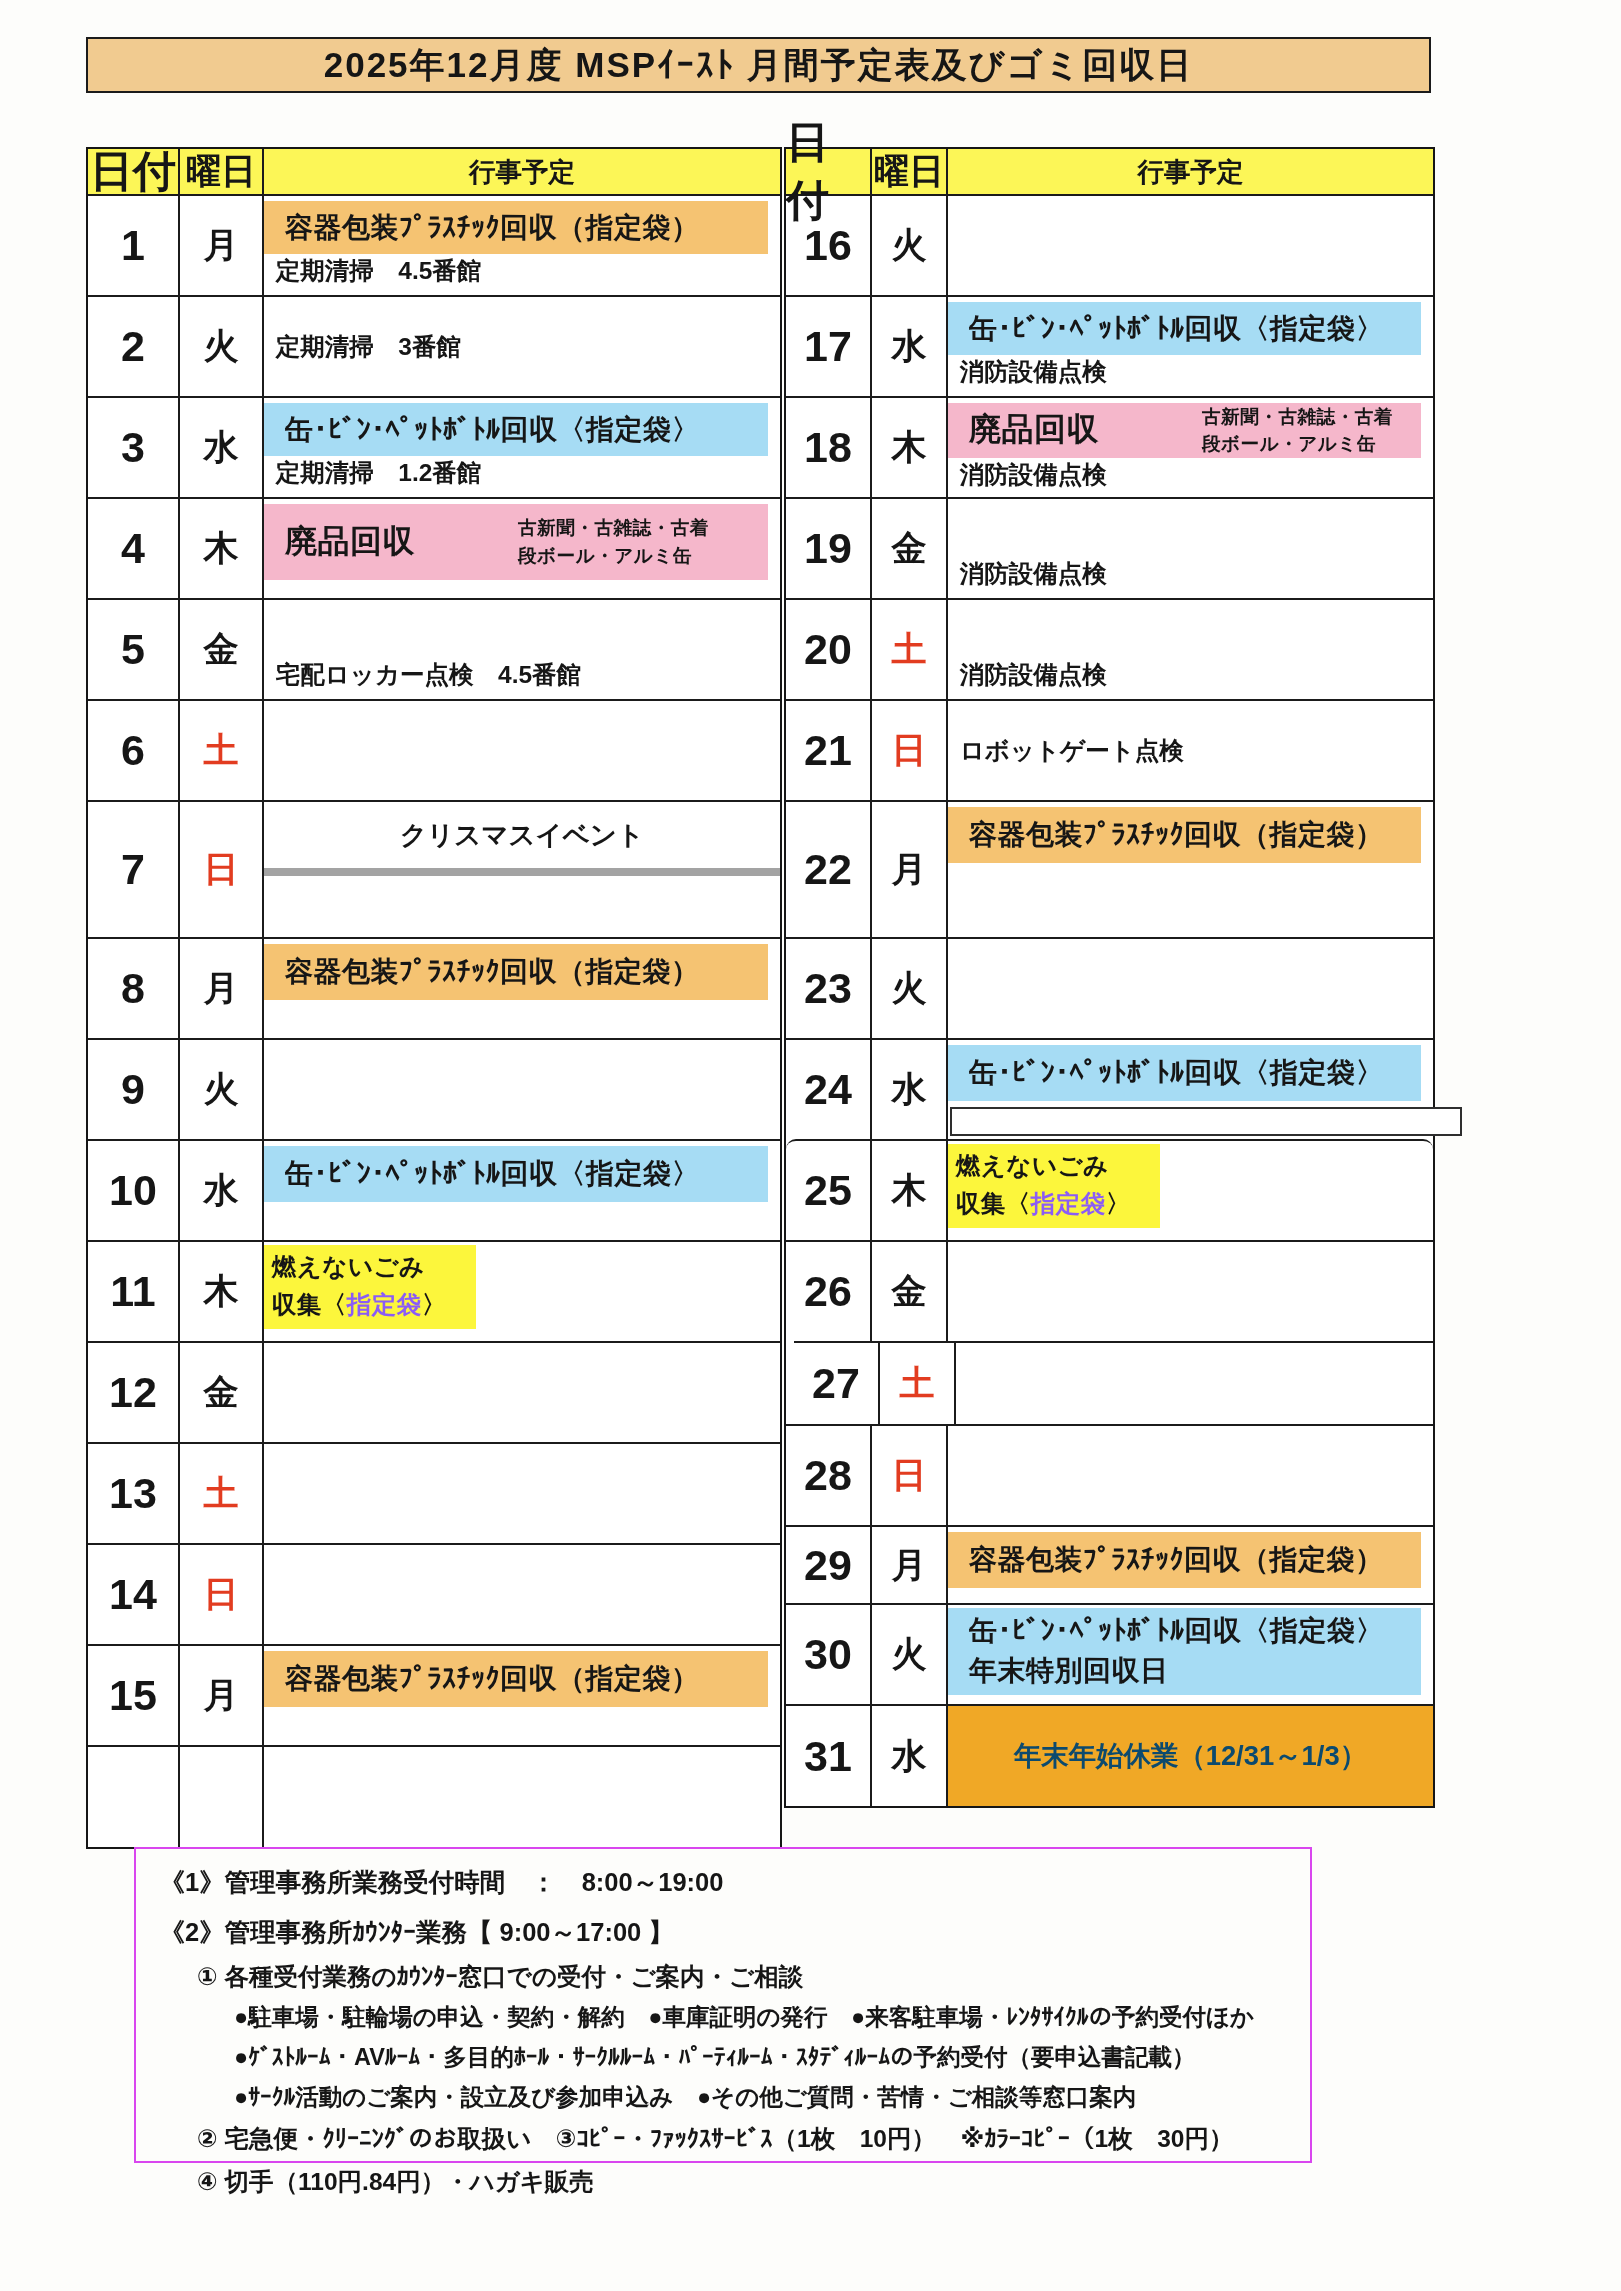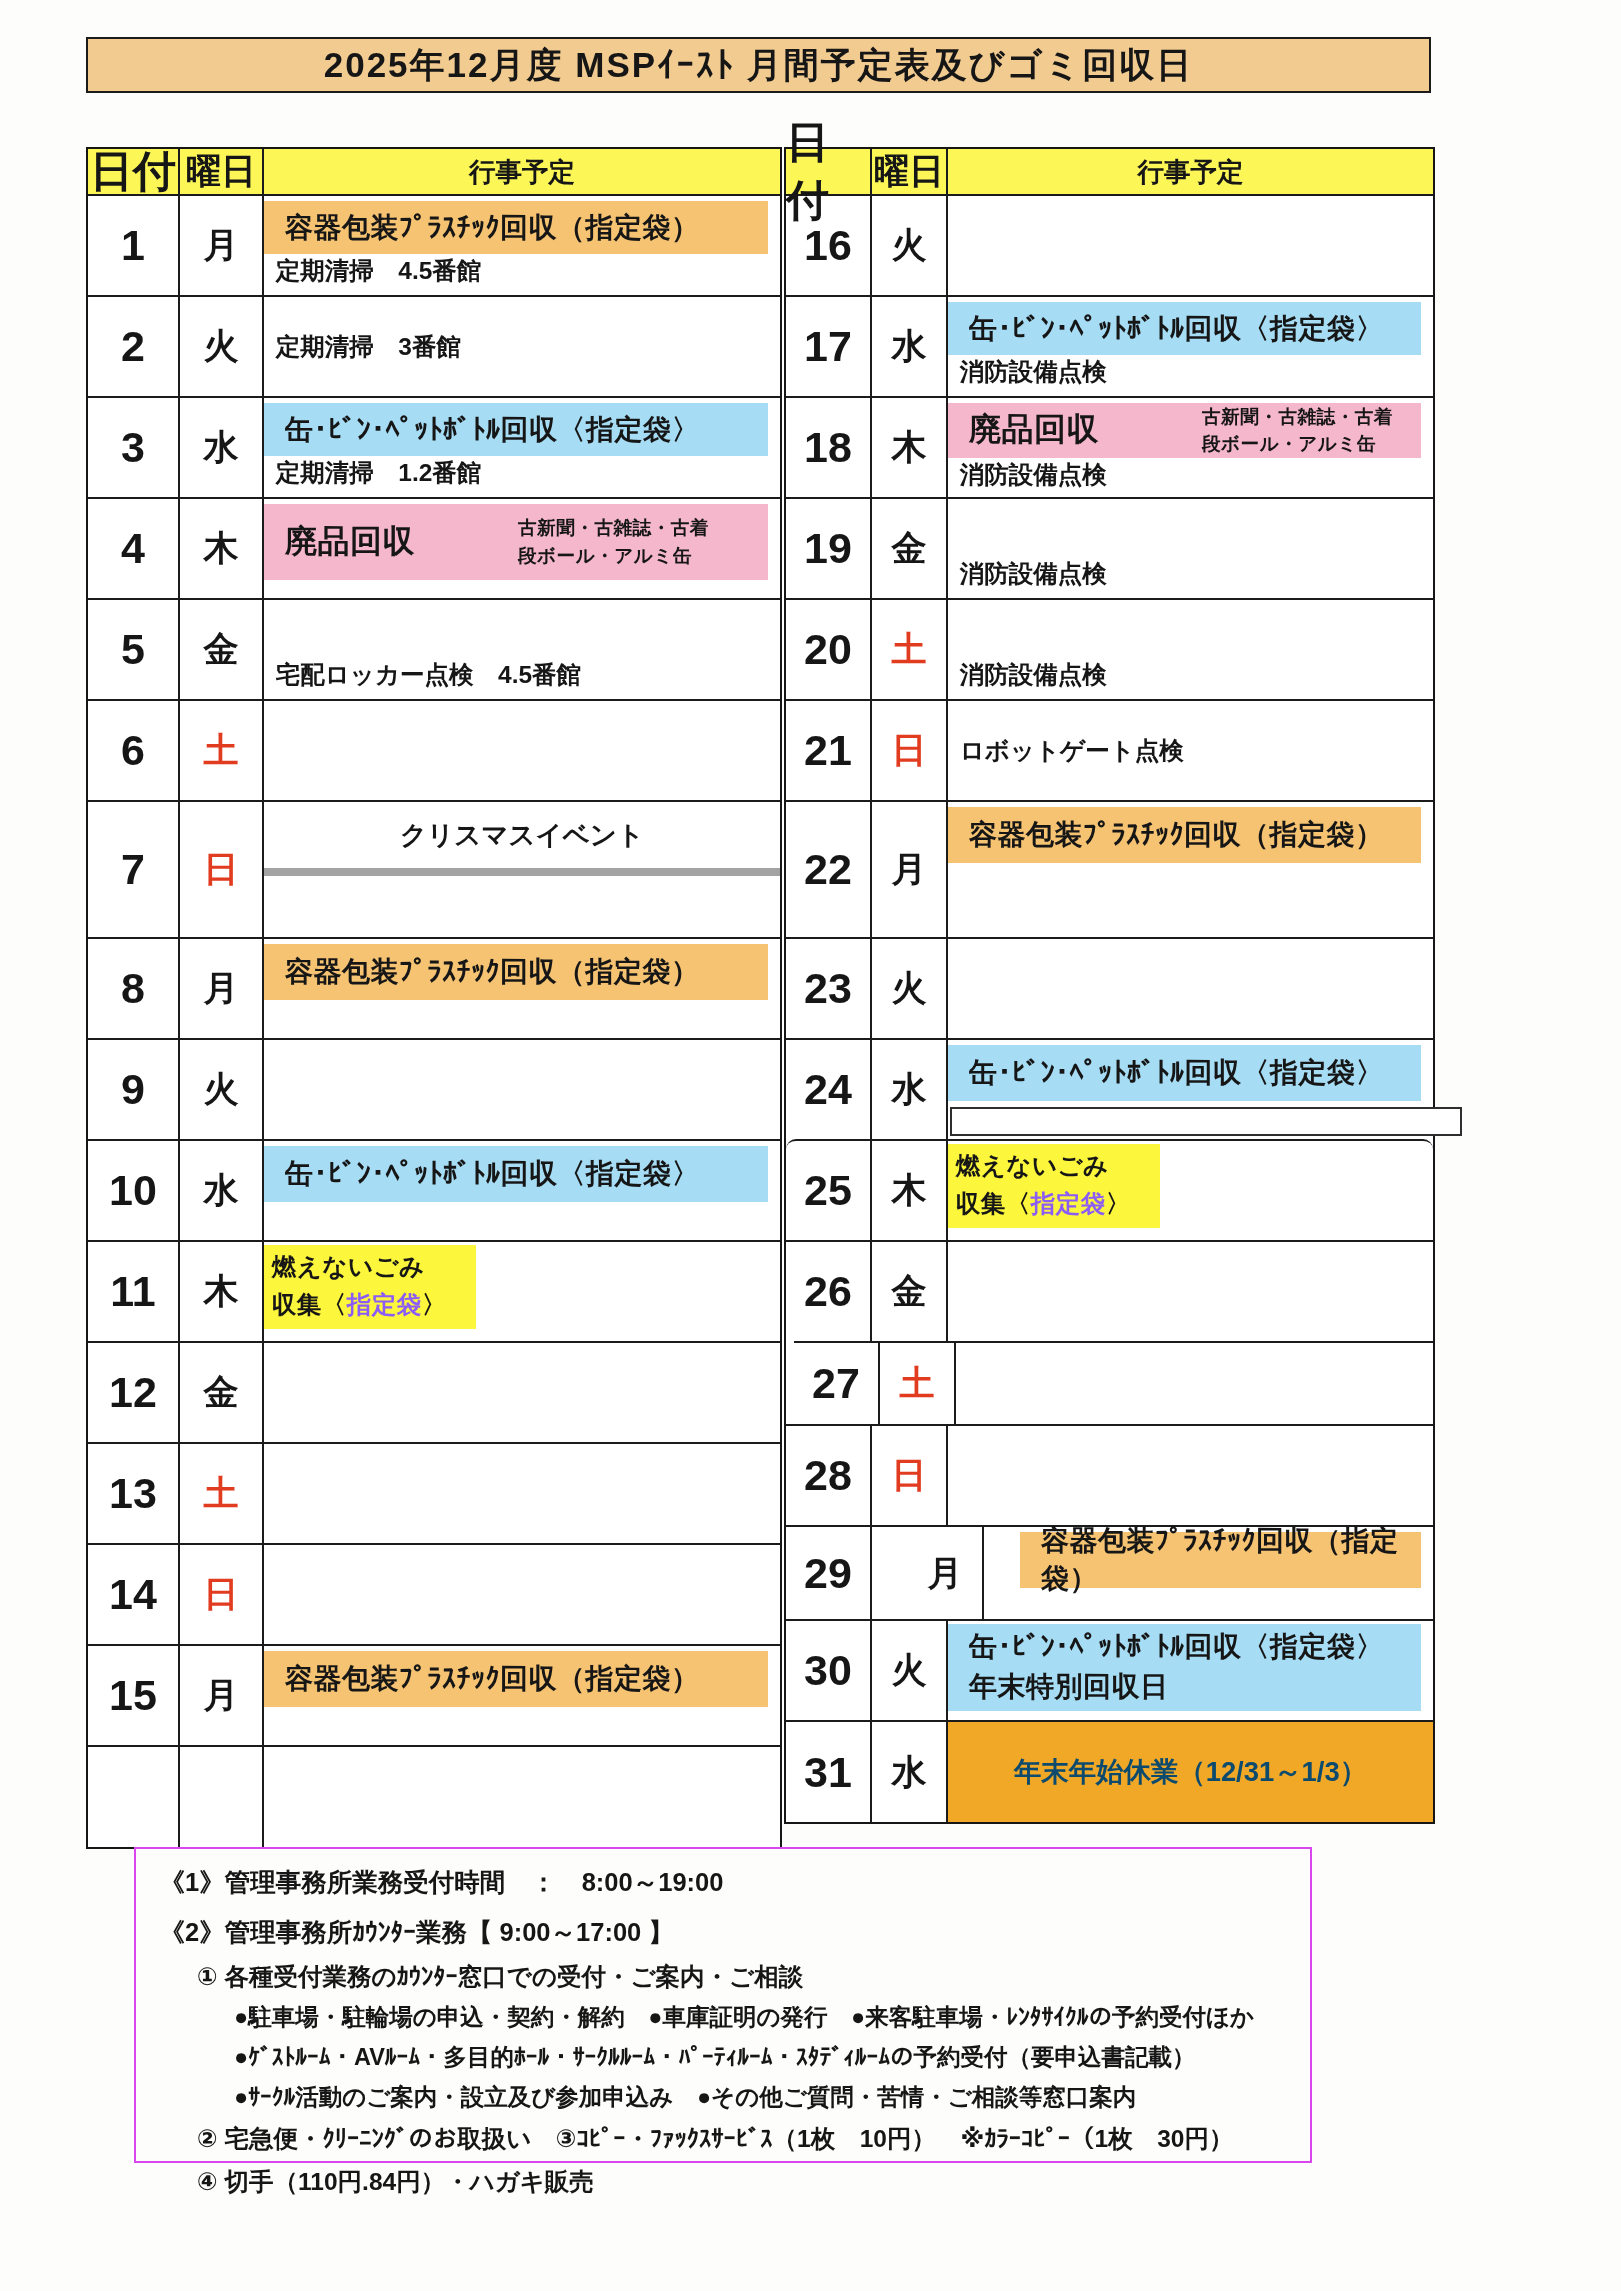--- a/index.html
+++ b/index.html
@@ -279,21 +279,21 @@
       <div class="cal-row" style="height: 83px; margin-left: 8px;">
         <div class="cell cell-date">27</div>
         <div class="cell cell-dow dow-red">土</div>
         <div class="cell cell-event"></div>
       </div>
       <div class="cal-row" style="height: 101px;">
         <div class="cell cell-date">28</div>
         <div class="cell cell-dow dow-red">日</div>
         <div class="cell cell-event"></div>
       </div>
-      <div class="cal-row" style="height: 94px; gap: 36px;">
+      <div class="cal-row" style="height: 78px;">
         <div class="cell cell-date">29</div>
         <div class="cell cell-dow">月</div>
         <div class="cell cell-event">
           <div class="bar bar-orange">容器包装ﾌﾟﾗｽﾁｯｸ回収（指定袋）</div>
         </div>
       </div>
       <div class="cal-row" style="height: 101px;">
         <div class="cell cell-date">30</div>
         <div class="cell cell-dow">火</div>
         <div class="cell cell-event">

